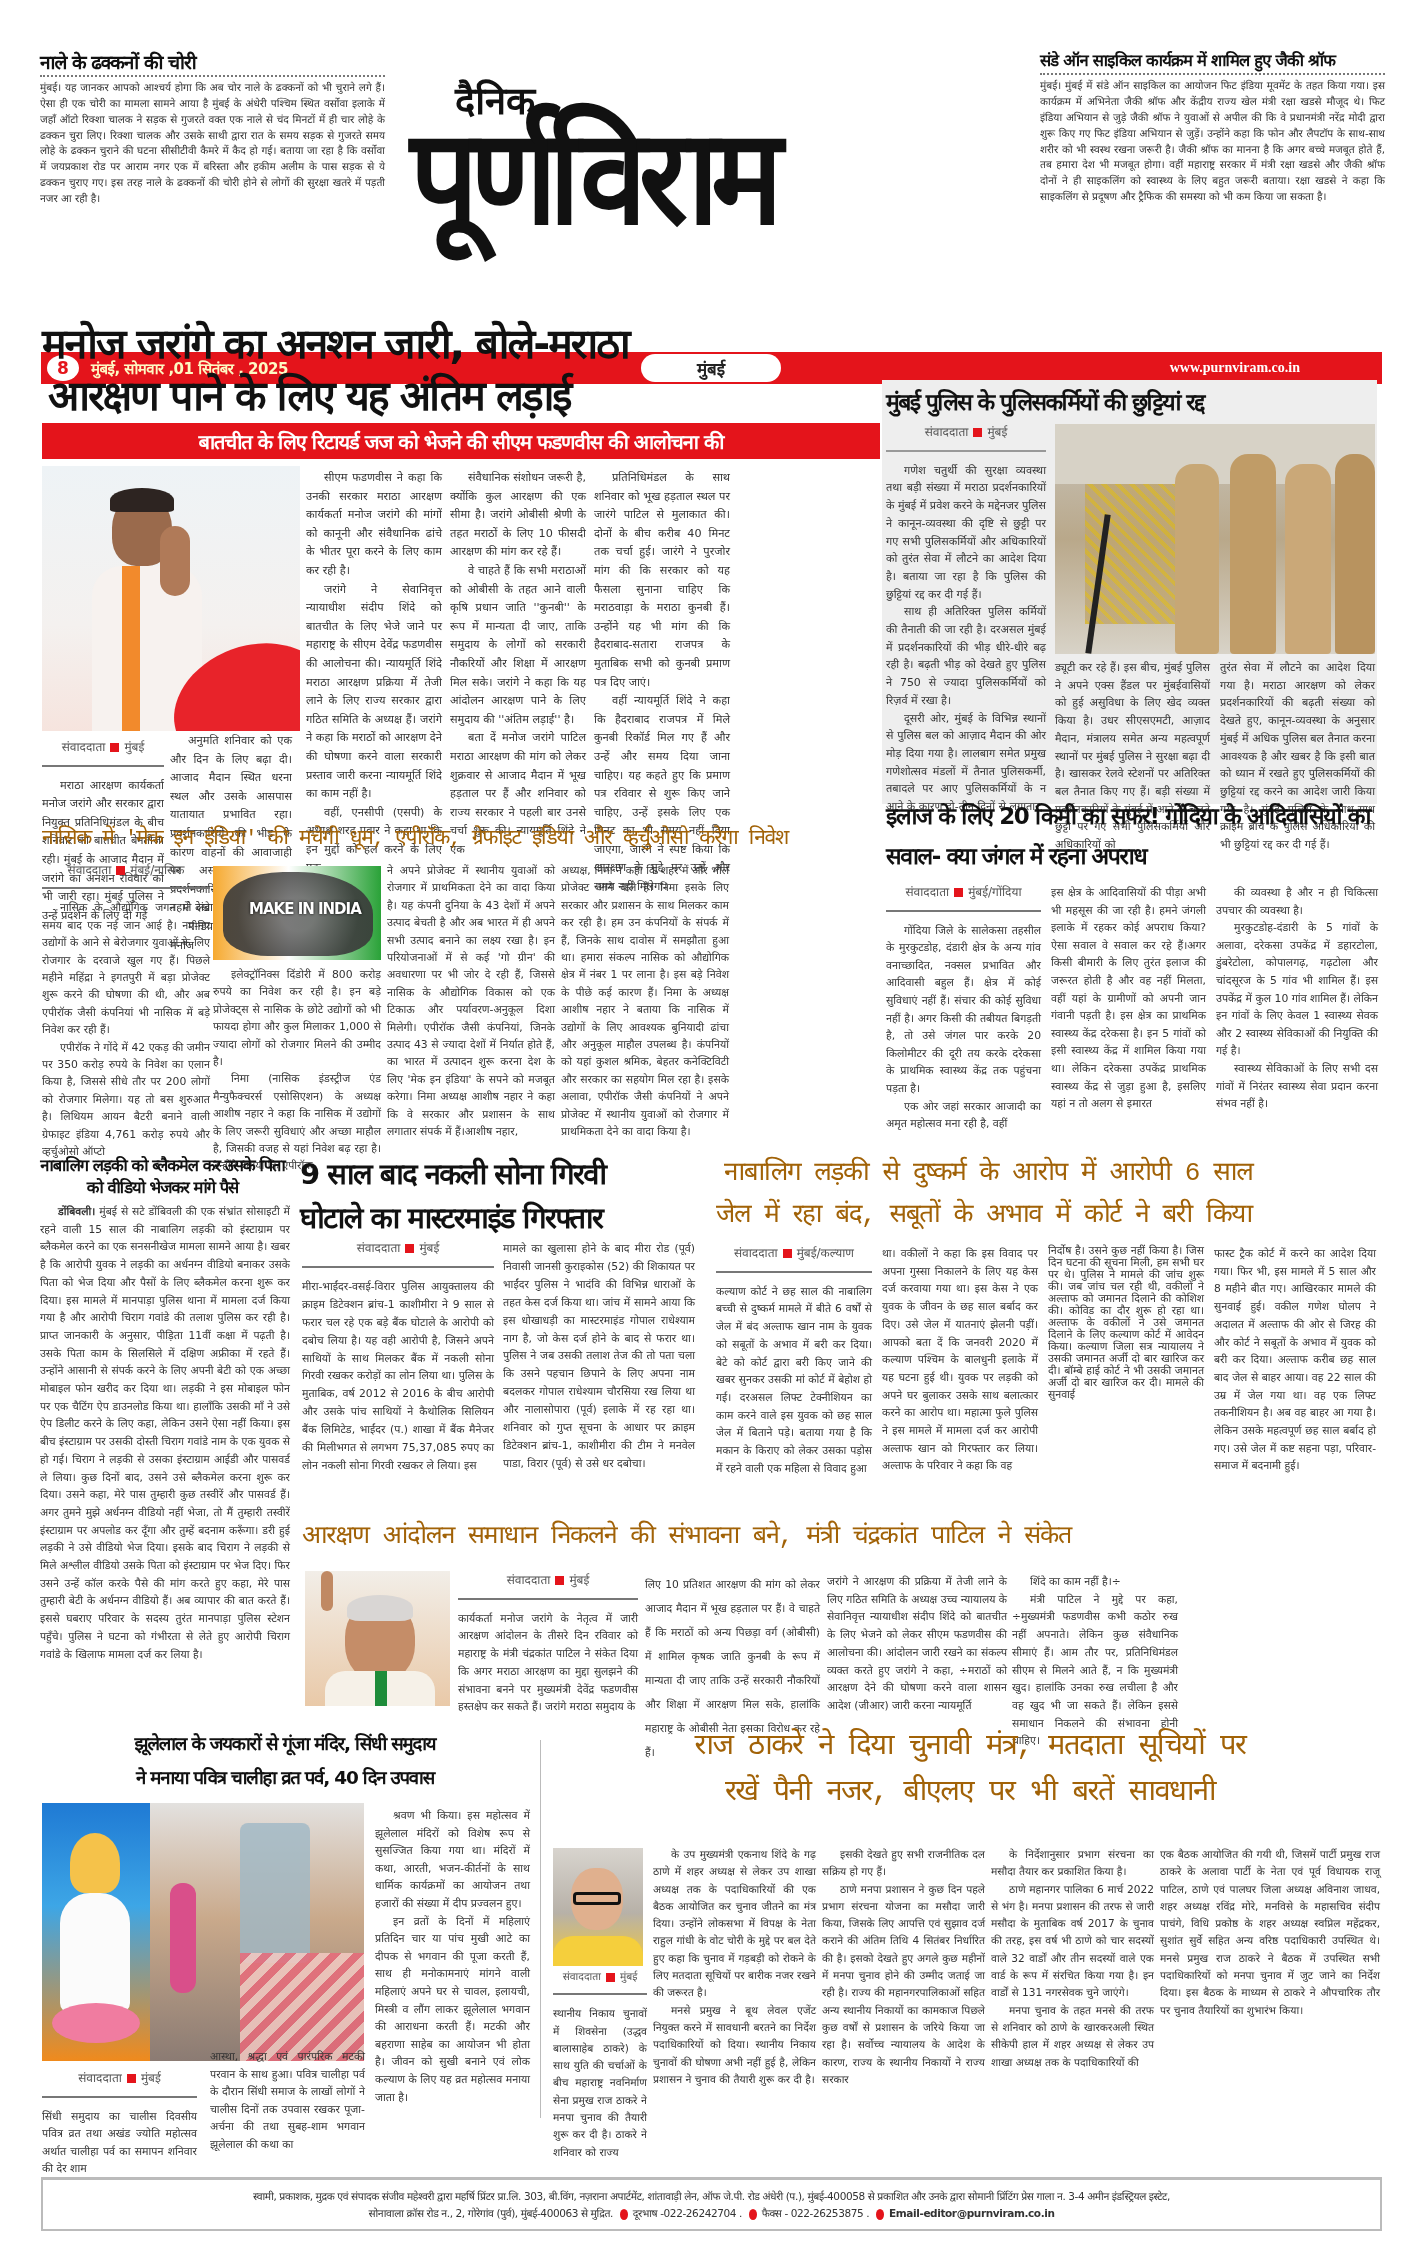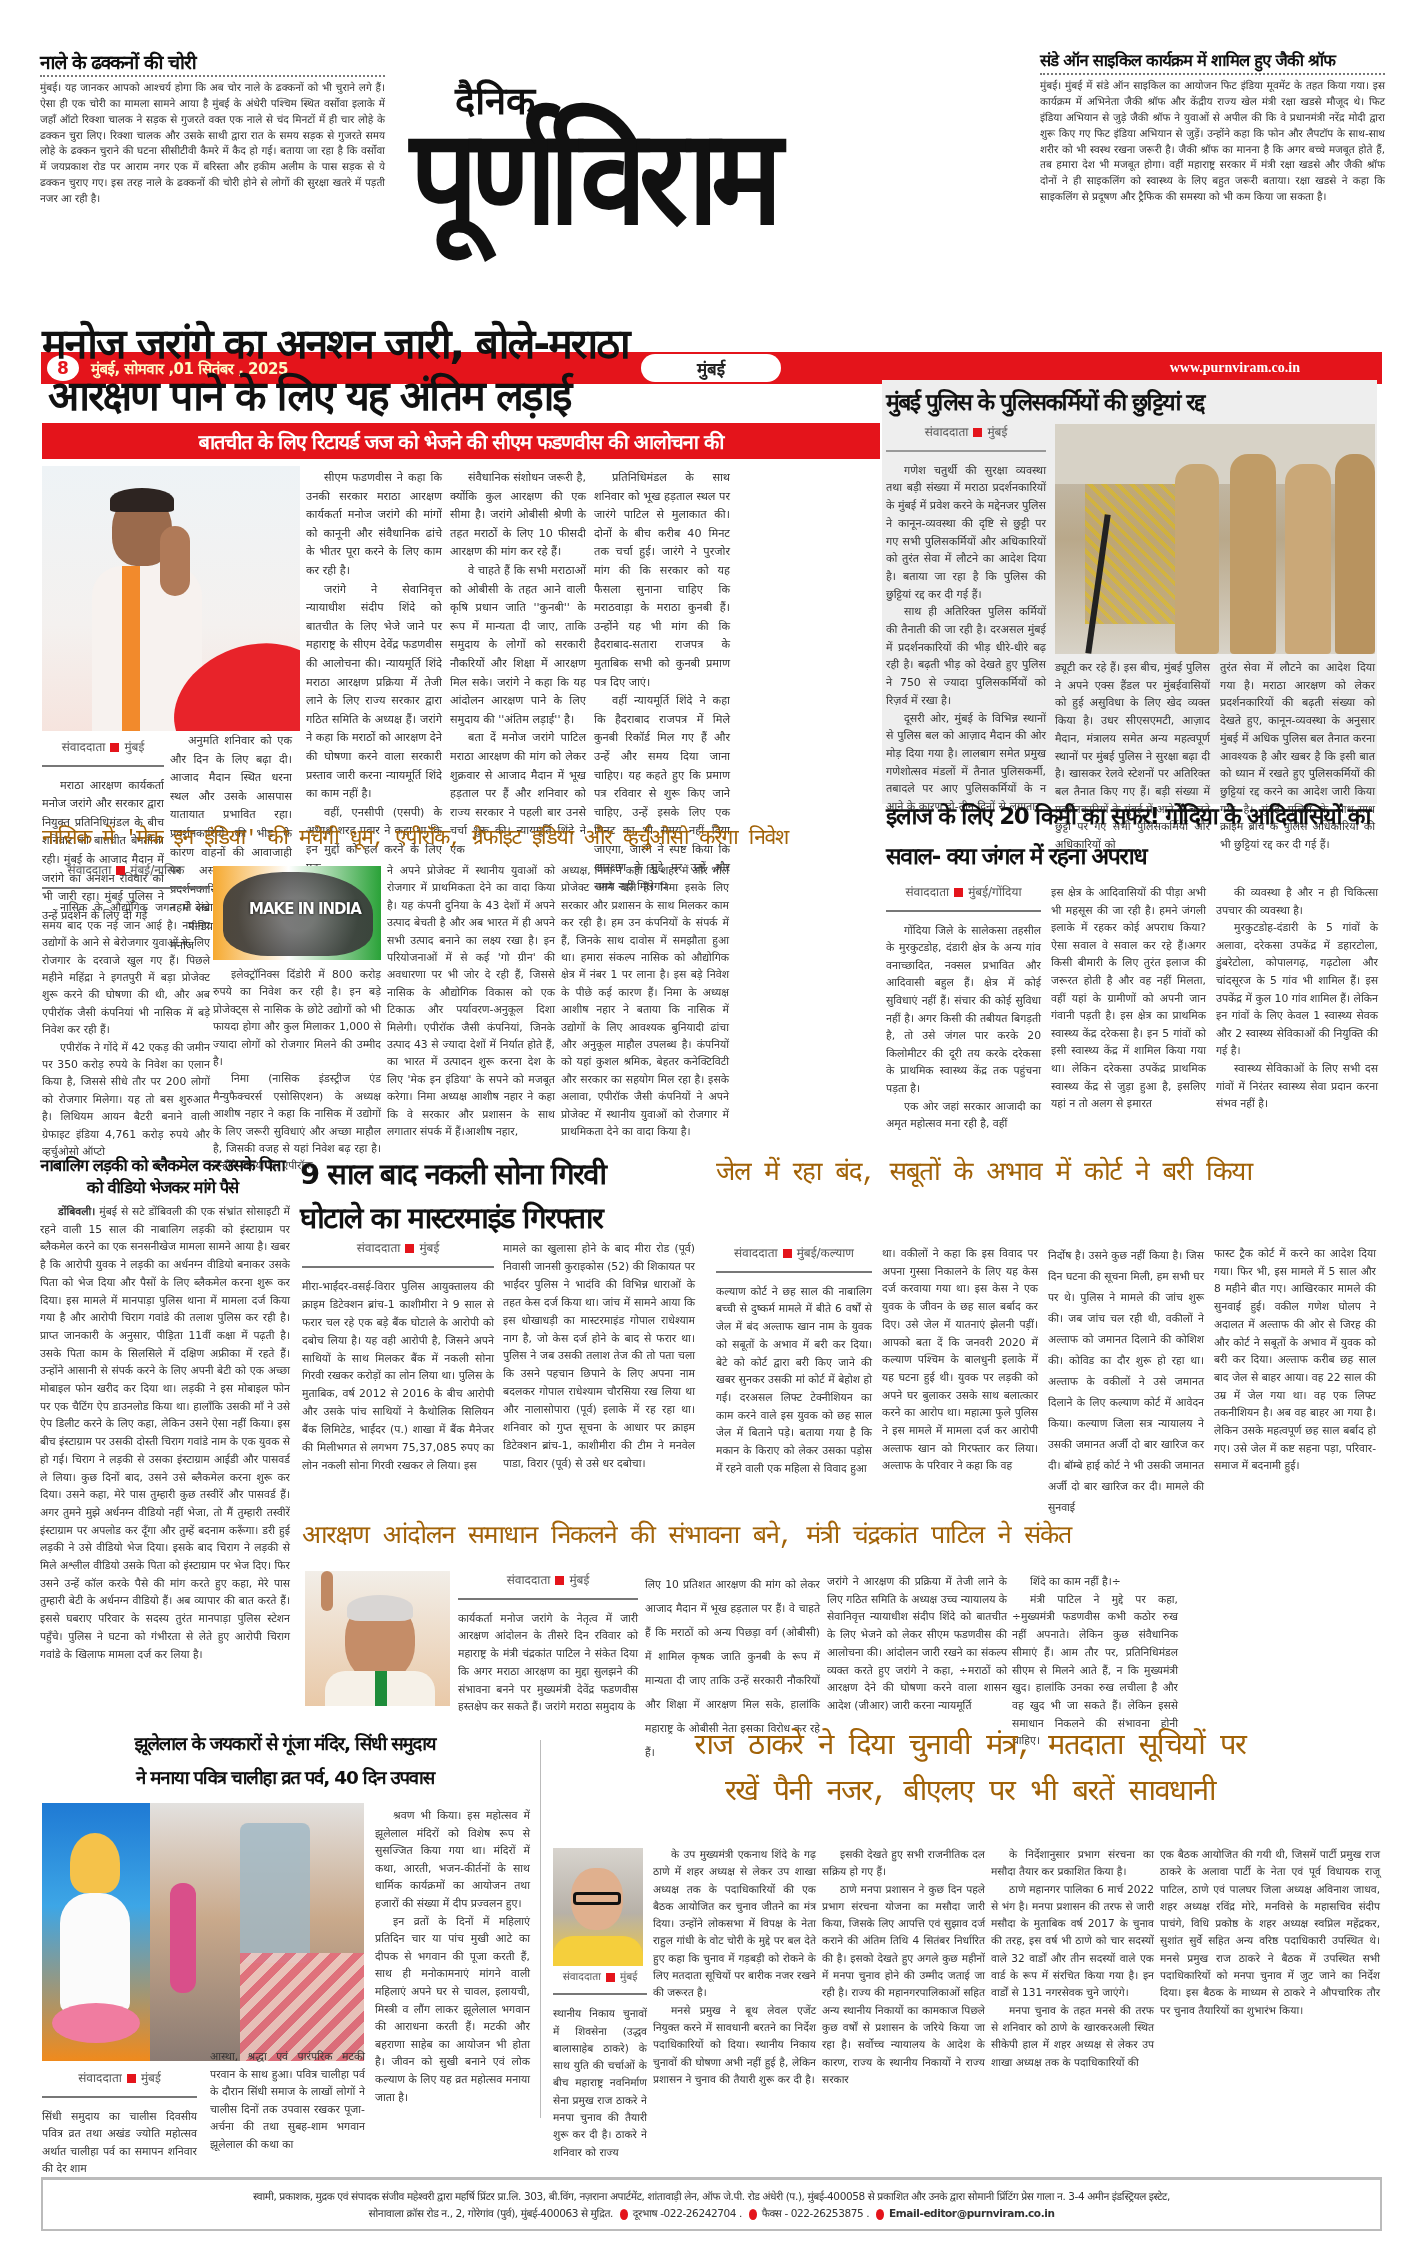--- a/index.html
+++ b/index.html
@@ -177,30 +177,31 @@
 </div>
 <div class="col txt" data-name="gold-col-1" style="left:302px;top:1240px;width:192px;font-size:10.8px;line-height:17.9px;">
   <div class="byline" data-name="gold-byline"><span>संवाददाता</span><span class="sq" data-name="byline-marker-icon"></span><span>मुंबई</span></div>
   <div data-name="gold-col-1-text">मीरा-भाईंदर-वसई-विरार पुलिस आयुक्तालय की क्राइम डिटेक्शन ब्रांच-1 काशीमीरा ने 9 साल से फरार चल रहे एक बड़े बैंक घोटाले के आरोपी को दबोच लिया है। यह वही आरोपी है, जिसने अपने साथियों के साथ मिलकर बैंक में नकली सोना गिरवी रखकर करोड़ों का लोन लिया था। पुलिस के मुताबिक, वर्ष 2012 से 2016 के बीच आरोपी और उसके पांच साथियों ने कैथोलिक सिलियन बैंक लिमिटेड, भाईंदर (प.) शाखा में बैंक मैनेजर की मिलीभगत से लगभग 75,37,085 रुपए का लोन नकली सोना गिरवी रखकर ले लिया। इस</div>
 </div>
 <div class="col txt" data-name="gold-col-2" style="left:503px;top:1240px;width:192px;font-size:10.8px;line-height:17.9px;">
   <div data-name="gold-col-2-text">मामले का खुलासा होने के बाद मीरा रोड (पूर्व) निवासी जानसी कुराइकोस (52) की शिकायत पर भाईंदर पुलिस ने भादंवि की विभिन्न धाराओं के तहत केस दर्ज किया था। जांच में सामने आया कि इस धोखाधड़ी का मास्टरमाइंड गोपाल राधेश्याम नाग है, जो केस दर्ज होने के बाद से फरार था। पुलिस ने जब उसकी तलाश तेज की तो पता चला कि उसने पहचान छिपाने के लिए अपना नाम बदलकर गोपाल राधेश्याम चौरसिया रख लिया था और नालासोपारा (पूर्व) इलाके में रह रहा था। शनिवार को गुप्त सूचना के आधार पर क्राइम डिटेक्शन ब्रांच-1, काशीमीरा की टीम ने मनवेल पाडा, विरार (पूर्व) से उसे धर दबोचा।</div>
 </div>
 
 <div class="abs headthin" data-name="court-headline" style="left:716px;top:1152px;width:670px;">
+  <div data-name="court-headline-line1" style="font-size:26px;line-height:42px;white-space:nowrap;letter-spacing:-1.4px;margin-left:8px;">नाबालिग लड़की से दुष्कर्म के आरोप में आरोपी 6 साल</div>
   <div data-name="court-headline-line2" style="font-size:26px;line-height:42px;white-space:nowrap;letter-spacing:-1.4px;">जेल में रहा बंद, सबूतों के अभाव में कोर्ट ने बरी किया</div>
 </div>
 <div class="col txt" data-name="court-col-1" style="left:716px;top:1245px;width:156px;font-size:10.7px;line-height:17.7px;">
   <div class="byline" data-name="court-byline"><span>संवाददाता</span><span class="sq" data-name="byline-marker-icon"></span><span>मुंबई/कल्याण</span></div>
   <div data-name="court-col-1-text">कल्याण कोर्ट ने छह साल की नाबालिग बच्ची से दुष्कर्म मामले में बीते 6 वर्षों से जेल में बंद अल्ताफ खान नाम के युवक को सबूतों के अभाव में बरी कर दिया। बेटे को कोर्ट द्वारा बरी किए जाने की खबर सुनकर उसकी मां कोर्ट में बेहोश हो गई। दरअसल लिफ्ट टेक्नीशियन का काम करने वाले इस युवक को छह साल जेल में बिताने पड़े। बताया गया है कि मकान के किराए को लेकर उसका पड़ोस में रहने वाली एक महिला से विवाद हुआ</div>
 </div>
 <div class="col txt" data-name="court-col-2" style="left:882px;top:1245px;width:156px;font-size:10.7px;line-height:17.7px;">
   <div data-name="court-col-2-text">था। वकीलों ने कहा कि इस विवाद पर अपना गुस्सा निकालने के लिए यह केस दर्ज करवाया गया था। इस केस ने एक युवक के जीवन के छह साल बर्बाद कर दिए। उसे जेल में यातनाएं झेलनी पड़ीं। आपको बता दें कि जनवरी 2020 में कल्याण पश्चिम के बालधुनी इलाके में यह घटना हुई थी। युवक पर लड़की को अपने घर बुलाकर उसके साथ बलात्कार करने का आरोप था। महात्मा फुले पुलिस ने इस मामले में मामला दर्ज कर आरोपी अल्ताफ खान को गिरफ्तार कर लिया। अल्ताफ के परिवार ने कहा कि वह</div>
 </div>
-<div class="col txt" data-name="court-col-3" style="left:1048px;top:1245px;width:156px;font-size:10.7px;line-height:21px;">
+<div class="col txt" data-name="court-col-3" style="left:1048px;top:1245px;width:156px;font-size:10.7px;line-height:12px;">
   <div data-name="court-col-3-text">निर्दोष है। उसने कुछ नहीं किया है। जिस दिन घटना की सूचना मिली, हम सभी घर पर थे। पुलिस ने मामले की जांच शुरू की। जब जांच चल रही थी, वकीलों ने अल्ताफ को जमानत दिलाने की कोशिश की। कोविड का दौर शुरू हो रहा था। अल्ताफ के वकीलों ने उसे जमानत दिलाने के लिए कल्याण कोर्ट में आवेदन किया। कल्याण जिला सत्र न्यायालय ने उसकी जमानत अर्जी दो बार खारिज कर दी। बॉम्बे हाई कोर्ट ने भी उसकी जमानत अर्जी दो बार खारिज कर दी। मामले की सुनवाई</div>
 </div>
 <div class="col txt" data-name="court-col-4" style="left:1214px;top:1245px;width:162px;font-size:10.7px;line-height:17.7px;">
   <div data-name="court-col-4-text">फास्ट ट्रैक कोर्ट में करने का आदेश दिया गया। फिर भी, इस मामले में 5 साल और 8 महीने बीत गए। आखिरकार मामले की सुनवाई हुई। वकील गणेश घोलप ने अदालत में अल्ताफ की ओर से जिरह की और कोर्ट ने सबूतों के अभाव में युवक को बरी कर दिया। अल्ताफ करीब छह साल बाद जेल से बाहर आया। वह 22 साल की उम्र में जेल गया था। वह एक लिफ्ट तकनीशियन है। अब वह बाहर आ गया है। लेकिन उसके महत्वपूर्ण छह साल बर्बाद हो गए। उसे जेल में कष्ट सहना पड़ा, परिवार-समाज में बदनामी हुई।</div>
 </div>
 
 <div class="abs headthin" data-name="patil-headline" style="left:302px;top:1522px;width:1080px;font-size:25px;white-space:nowrap;letter-spacing:-1.2px;">आरक्षण आंदोलन समाधान निकलने की संभावना बने, मंत्री चंद्रकांत पाटिल ने संकेत</div>
 <div class="photo" data-name="patil-photo" style="left:305px;top:1571px;width:145px;height:135px;background:linear-gradient(180deg,#f2eee8 0%,#e9c9a8 100%);">
   <div style="position:absolute;left:40px;top:30px;width:70px;height:80px;border-radius:45%;background:#c58d68;"></div>
   <div style="position:absolute;left:42px;top:24px;width:66px;height:26px;border-radius:50% 50% 20% 20%;background:#d9d6d4;"></div>

